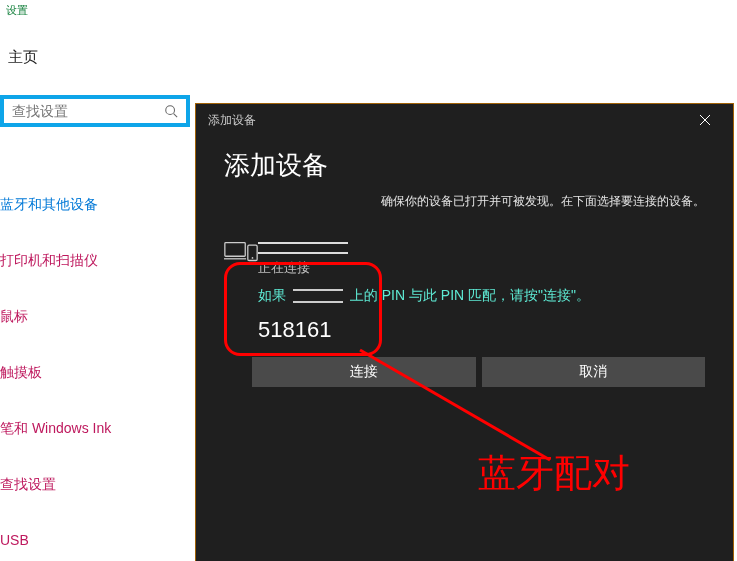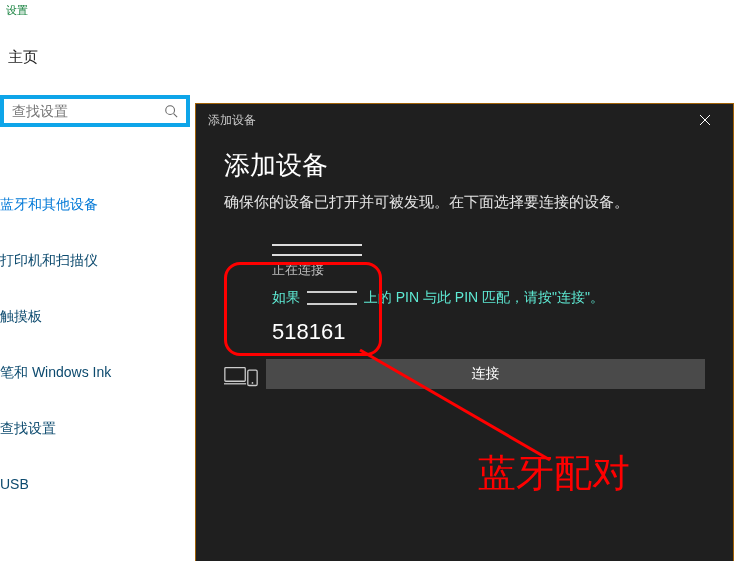--- a/index.html
+++ b/index.html
@@ -53,21 +53,21 @@
     }
     .sidebar {
       position: absolute;
       top: 184px;
       left: 0;
       width: 200px;
     }
     .sidebar-item {
       padding: 12px 0;
       font-size: 14px;
-      color: #0c4a6e;
+      color: #be185d;
       cursor: pointer;
       margin-bottom: 14px;
     }
     .sidebar-item.active {
       color: #0078d7;
     }
     .dialog {
       position: absolute;
       top: 55px;
       left: 195px;
@@ -100,28 +100,28 @@
     .close-btn svg { width: 12px; height: 12px; }
     .dialog-body {
       padding: 12px 28px;
     }
     .dialog-heading {
       font-size: 26px;
       font-weight: 400;
       margin-bottom: 10px;
     }
     .dialog-desc {
-      font-size: 15px;
+      font-size: 12px;
       color: #e6e6e6;
       margin-bottom: 28px;
+      text-align: right;
     }
     .device-row {
       display: flex;
-      align-items: flex-end;
-      gap: 14px;
+      align-items: flex-start;
     }
     .device-icon {
       width: 34px;
       height: 24px;
       flex-shrink: 0;
       margin-top: 2px;
     }
     .device-info { flex: 1; }
     .device-name {
       font-size: 15px;
@@ -226,20 +226,21 @@
   <input type="text" placeholder="查找设置" style="">
   <svg class="search-icon" viewBox="0 0 16 16">
     <circle cx="7" cy="7" r="5" stroke="#666" stroke-width="1.2" fill="none"></circle>
     <line x1="11" y1="11" x2="15" y2="15" stroke="#666" stroke-width="1.2"></line>
   </svg>
 </div>
 
 <div class="sidebar">
   <div class="sidebar-item active">蓝牙和其他设备</div>
   <div class="sidebar-item">打印机和扫描仪</div>
+  <div class="sidebar-item">鼠标</div>
   <div class="sidebar-item">触摸板</div>
   <div class="sidebar-item">笔和 Windows Ink</div>
   <div class="sidebar-item">查找设置</div>
   <div class="sidebar-item">USB</div>
 </div>
 
 <div class="dialog">
   <div class="dialog-titlebar">
     <span class="dialog-titlebar-text">添加设备</span>
     <div class="close-btn">
@@ -267,20 +268,21 @@
         </div>
         <div class="device-status">正在连接</div>
         <div class="device-prompt">
           <span>如果</span>
           <span class="redact-inline"></span>
           <span>上的 PIN 与此 PIN 匹配，请按"连接"。</span>
         </div>
         <div class="pin-code">518161</div>
         <div class="btn-row">
           <button class="btn">连接</button>
+          <button class="btn">取消</button>
         </div>
       </div>
     </div>
   </div>
 </div>
 
 <div class="annot-box"></div>
 <svg class="annot-line" viewBox="0 0 240 140">
   <line x1="10" y1="10" x2="200" y2="120" stroke="#ff0000" stroke-width="3"></line>
 </svg>

